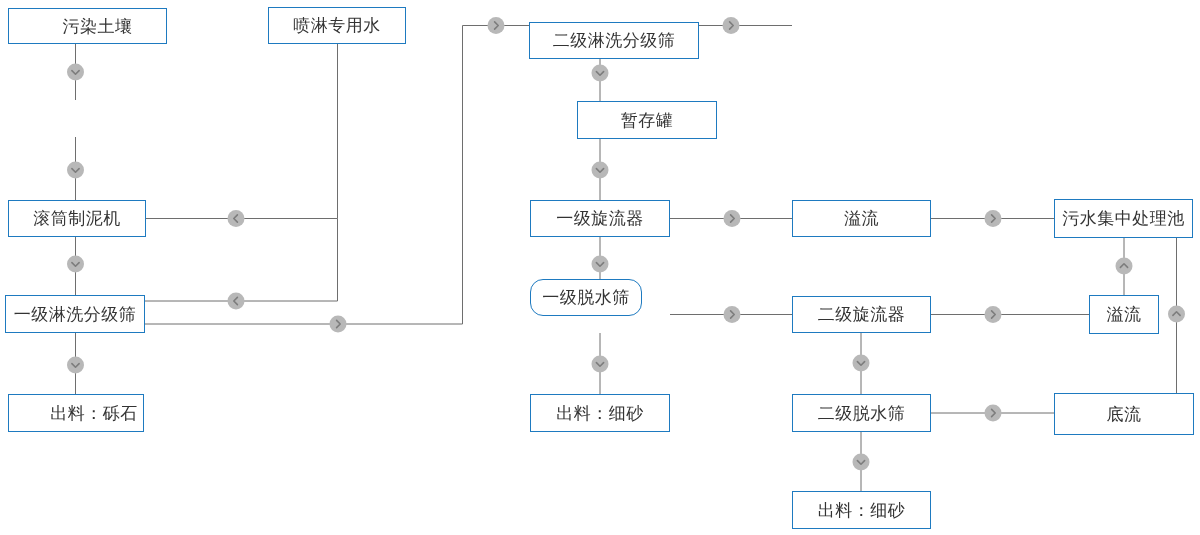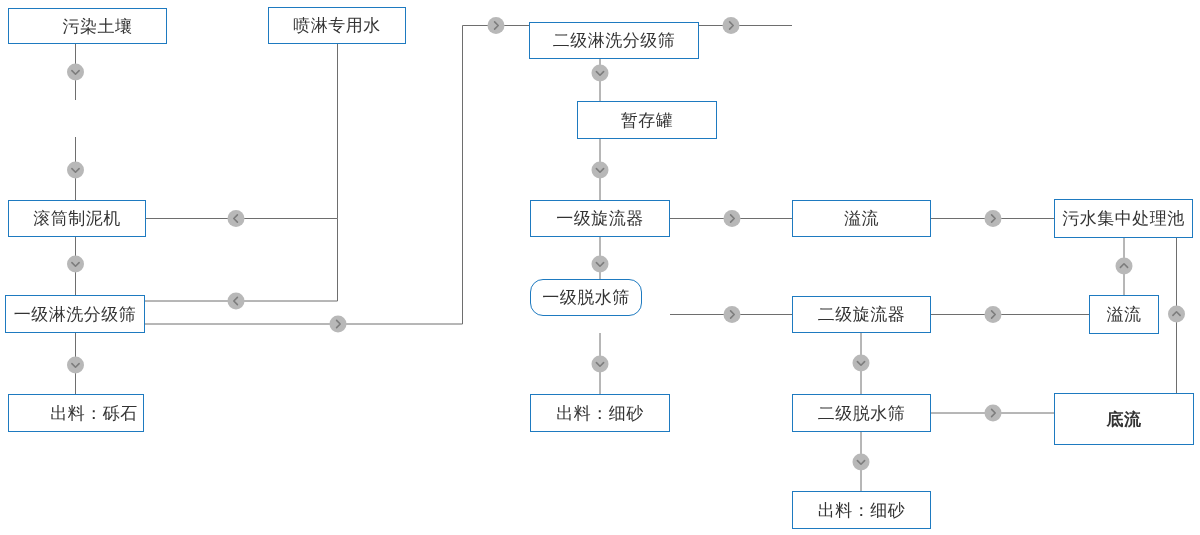--- a/index.html
+++ b/index.html
@@ -193,19 +193,19 @@
     </div>
     <div class="node" style="left: 1089px; top: 295px; width: 70px; height: 39px;">
       <span>溢流</span>
     </div>
     <div class="node" style="left: 530px; top: 394px; width: 140px; height: 38px;">
       <span>出料：细砂</span>
     </div>
     <div class="node" style="left: 792px; top: 394px; width: 139px; height: 38px;">
       <span>二级脱水筛</span>
     </div>
-    <div class="node" style="left: 1054px; top: 393px; width: 140px; height: 52px; font-weight: bold;">
+    <div class="node" style="left: 1054px; top: 393px; width: 140px; height: 42px;">
       <span>底流</span>
     </div>
     <div class="node" style="left: 792px; top: 491px; width: 139px; height: 38px;">
       <span>出料：细砂</span>
     </div>
   </div>
 
 </body></html>

